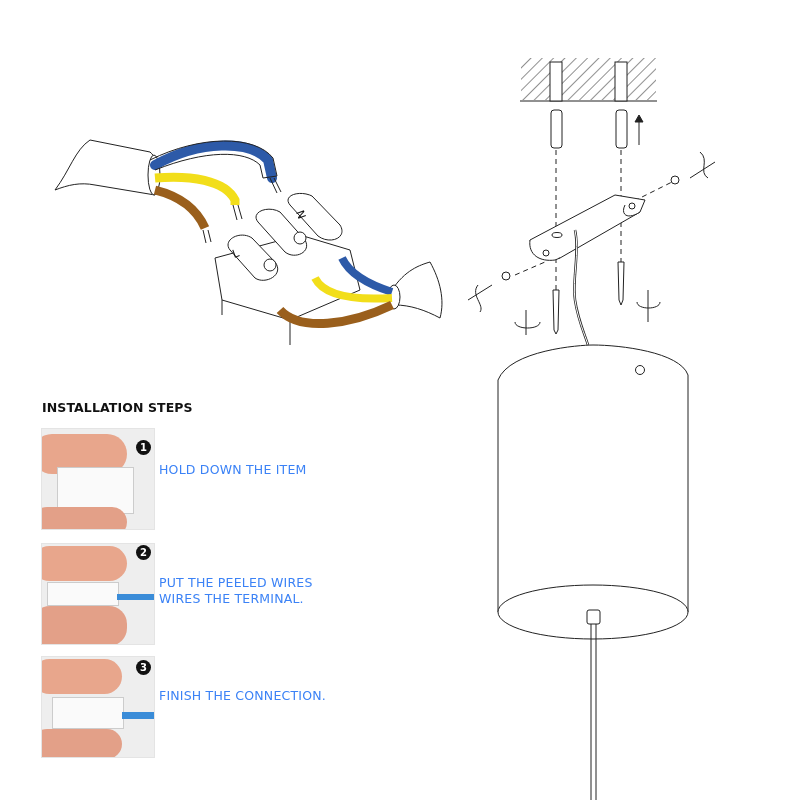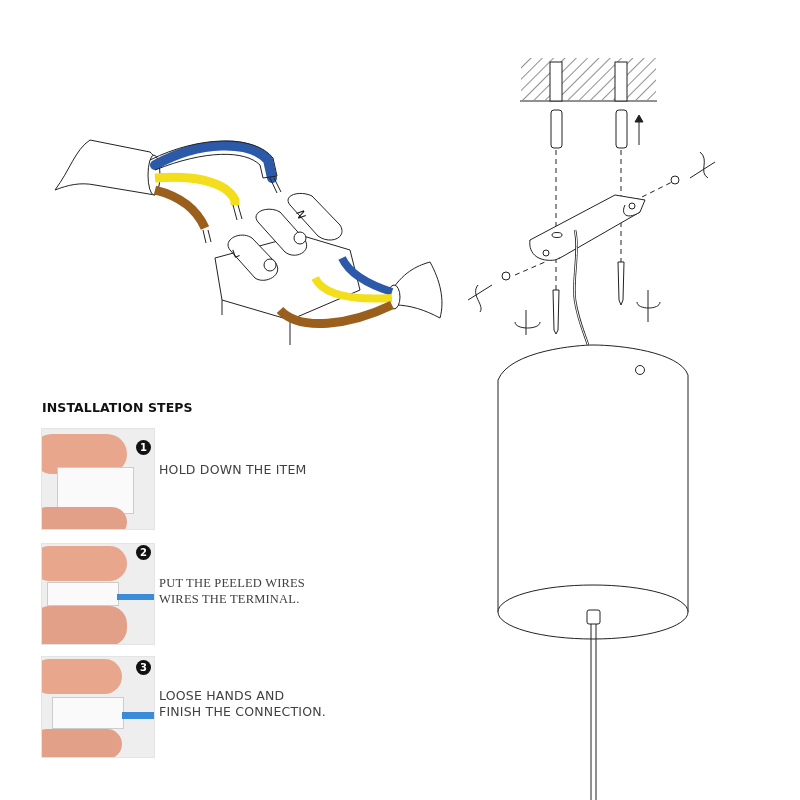--- a/index.html
+++ b/index.html
@@ -2,21 +2,21 @@
 <html><head>
   <meta charset="utf-8">
   <style>
     html, body { margin: 0; padding: 0; background: #ffffff; }
     body { width: 800px; height: 800px; position: relative; overflow: hidden; font-family: "DejaVu Sans", sans-serif; }
     .abs { position: absolute; }
     svg { position: absolute; left: 0; top: 0; }
     .title { left: 42px; top: 400px; font-size: 12.5px; font-weight: bold; color: #111; letter-spacing: 0.1px; }
     .step-photo { position: absolute; width: 112px; height: 100px; background: #eeeeee; overflow: hidden; border: 1px solid #e4e4e4; }
     .step-num { position: absolute; width: 15px; height: 15px; border-radius: 50%; background: #111; color: #fff; font-size: 10px; font-weight: bold; text-align: center; line-height: 15px; }
-    .step-text { position: absolute; left: 159px; font-size: 12.5px; color: #404040; line-height: 16px; letter-spacing: 0.2px; }
+    .step-text { position: absolute; left: 159px; font-size: 12.5px; color: #3b82f6; line-height: 16px; letter-spacing: 0.2px; }
     .step-text span { display: block; }
   </style>
 </head>
 <body>
 
 <svg width="800" height="800" viewBox="0 0 800 800">
   <g fill="none" stroke="#222" stroke-width="1">
 
     <path d="M55,190 C70,170 75,150 90,140 L150,152 C160,160 162,185 155,195 L95,185 C80,182 68,185 55,190 Z" fill="#fff"></path>
     <ellipse cx="154" cy="175" rx="6" ry="20" fill="#fff"></ellipse>
@@ -127,28 +127,27 @@
   <span>HOLD DOWN THE ITEM</span>
 </div>
 
 <div class="step-photo" style="left:41px; top:543px;">
   <div style="position:absolute; left:-10px; top:2px; width:95px; height:35px; background:#e8a68c; border-radius:18px;"></div>
   <div style="position:absolute; left:5px; top:38px; width:70px; height:22px; background:#fafafa; border:1px solid #ccc;"></div>
   <div style="position:absolute; left:75px; top:50px; width:40px; height:6px; background:#3a8cd8;"></div>
   <div style="position:absolute; left:-10px; top:62px; width:95px; height:40px; background:#e3a088; border-radius:18px;"></div>
 </div>
 <div class="step-num" style="left:136px; top:545px;">2</div>
-<div class="step-text" style="top:575px;font-family:Liberation Serif, serif;">
+<div class="step-text" style="top:575px;">
   <span>PUT THE PEELED WIRES</span>
   <span>WIRES THE TERMINAL.</span>
 </div>
 
 <div class="step-photo" style="left:41px; top:656px;">
   <div style="position:absolute; left:-10px; top:2px; width:90px; height:35px; background:#e8a68c; border-radius:18px;"></div>
   <div style="position:absolute; left:10px; top:40px; width:70px; height:30px; background:#fafafa; border:1px solid #ccc;"></div>
   <div style="position:absolute; left:80px; top:55px; width:35px; height:7px; background:#3a8cd8;"></div>
   <div style="position:absolute; left:-10px; top:72px; width:90px; height:30px; background:#e3a088; border-radius:15px;"></div>
 </div>
 <div class="step-num" style="left:136px; top:660px;">3</div>
 <div class="step-text" style="top:688px;">
-  <span>LOOSE HANDS AND</span>
   <span>FINISH THE CONNECTION.</span>
 </div>
 
 </body></html>

